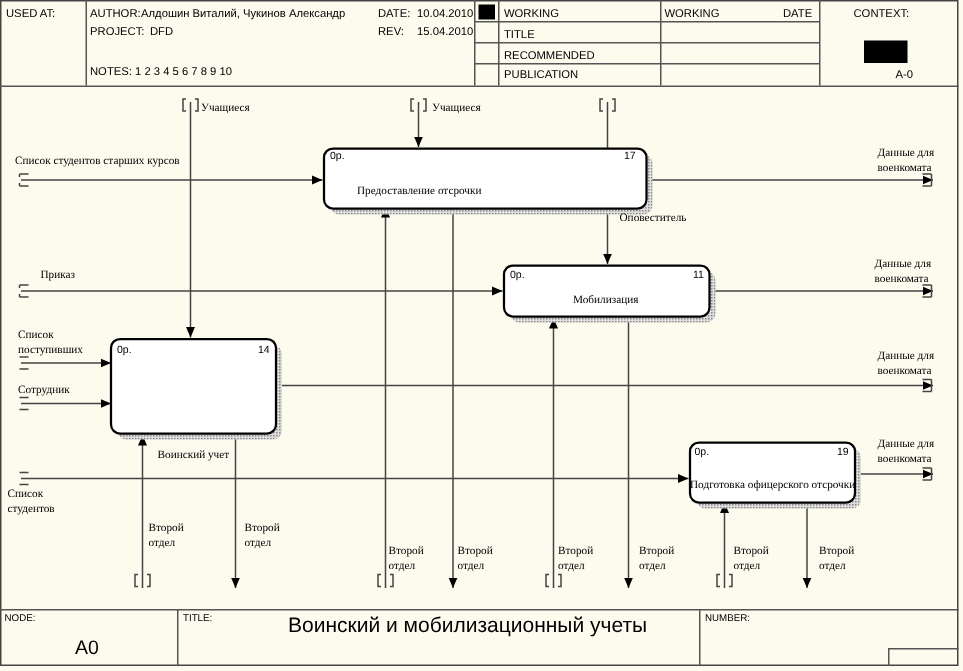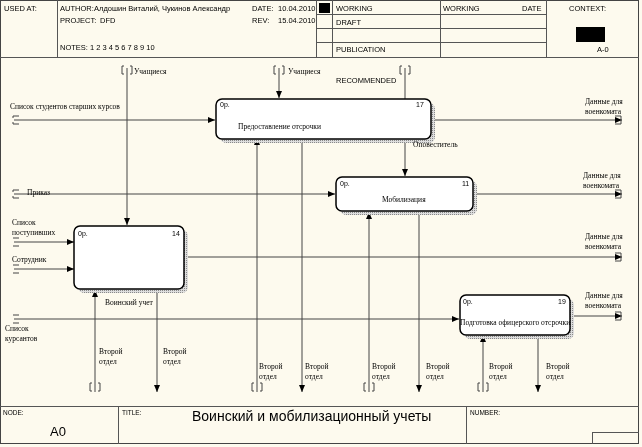--- a/index.html
+++ b/index.html
@@ -35,22 +35,22 @@
   <span class="hdr" style="left:60px;top:16px;">PROJECT:</span>
   <span class="hdr" style="left:100px;top:16px;">DFD</span>
   <span class="hdr" style="left:60px;top:43px;">NOTES:</span>
   <span class="hdr" style="left:90px;top:43px;">1  2  3  4  5  6  7  8  9  10</span>
   <span class="hdr" style="left:252px;top:4px;">DATE:</span>
   <span class="hdr" style="left:278px;top:4px;">10.04.2010</span>
   <span class="hdr" style="left:252px;top:16px;">REV:</span>
   <span class="hdr" style="left:278px;top:16px;">15.04.2010</span>
 
   <span class="hdr" style="left:336px;top:4px;">WORKING</span>
-  <span class="hdr" style="left:336px;top:18px;">DRAFT</span>
-  <span class="hdr" style="left:336px;top:32px;margin-top:44px;">RECOMMENDED</span>
+  <span class="hdr" style="left:336px;top:18px;">TITLE</span>
+  <span class="hdr" style="left:336px;top:32px;">RECOMMENDED</span>
   <span class="hdr" style="left:336px;top:45px;">PUBLICATION</span>
   <span class="hdr" style="left:443px;top:4px;">WORKING</span>
   <span class="hdr" style="left:522px;top:4px;">DATE</span>
   <span class="hdr" style="left:569px;top:4px;">CONTEXT:</span>
   <div style="position:absolute;left:576px;top:27px;width:29px;height:15px;background:#000;"></div>
   <span class="hdr" style="left:581px;top:45px;margin-left:16px;">A-0</span>
 </div>
 
 <svg width="642" height="447">
   <defs>
@@ -129,24 +129,24 @@
 <span class="serif" style="left:172px;top:229px;font-family:'Liberation Sans',sans-serif;font-size:7px;">14</span>
 <span class="serif" style="left:105px;top:258px;margin-top:40px;">Воинский учет</span>
 
 <span class="serif" style="left:463px;top:297px;font-family:'Liberation Sans',sans-serif;font-size:7px;">0р.</span>
 <span class="serif" style="left:558px;top:297px;font-family:'Liberation Sans',sans-serif;font-size:7px;">19</span>
 <span class="serif" style="left:460px;top:318px;">Подготовка офицерского отсрочки</span>
 
 <span class="serif" style="left:134px;top:67px;">Учащиеся</span>
 <span class="serif" style="left:288px;top:67px;">Учащиеся</span>
 <span class="serif" style="left:10px;top:102px;">Список студентов старших курсов</span>
-<span class="serif" style="left:5px;top:188px;padding-left:22px;">Приказ</span>
+<span class="serif" style="left:5px;top:178px;padding-left:22px;">Приказ</span>
 <span class="serif" style="left:12px;top:218px;width:50px;white-space:normal;">Список поступивших</span>
 <span class="serif" style="left:12px;top:255px;">Сотрудник</span>
-<span class="serif" style="left:5px;top:324px;width:40px;white-space:normal;">Список курсантов</span>
+<span class="serif" style="left:5px;top:324px;width:40px;white-space:normal;">Список студентов</span>
 <span class="serif" style="left:413px;top:140px;">Оповеститель</span>
 
 <span class="serif" style="left:585px;top:97px;width:50px;white-space:normal;">Данные для военкомата</span>
 <span class="serif" style="left:583px;top:171px;width:50px;white-space:normal;">Данные для военкомата</span>
 <span class="serif" style="left:585px;top:232px;width:50px;white-space:normal;">Данные для военкомата</span>
 <span class="serif" style="left:585px;top:291px;width:50px;white-space:normal;">Данные для военкомата</span>
 
 <span class="serif" style="left:99px;top:347px;width:32px;white-space:normal;">Второй отдел</span>
 <span class="serif" style="left:163px;top:347px;width:32px;white-space:normal;">Второй отдел</span>
 <span class="serif" style="left:259px;top:362px;width:32px;white-space:normal;">Второй отдел</span>

